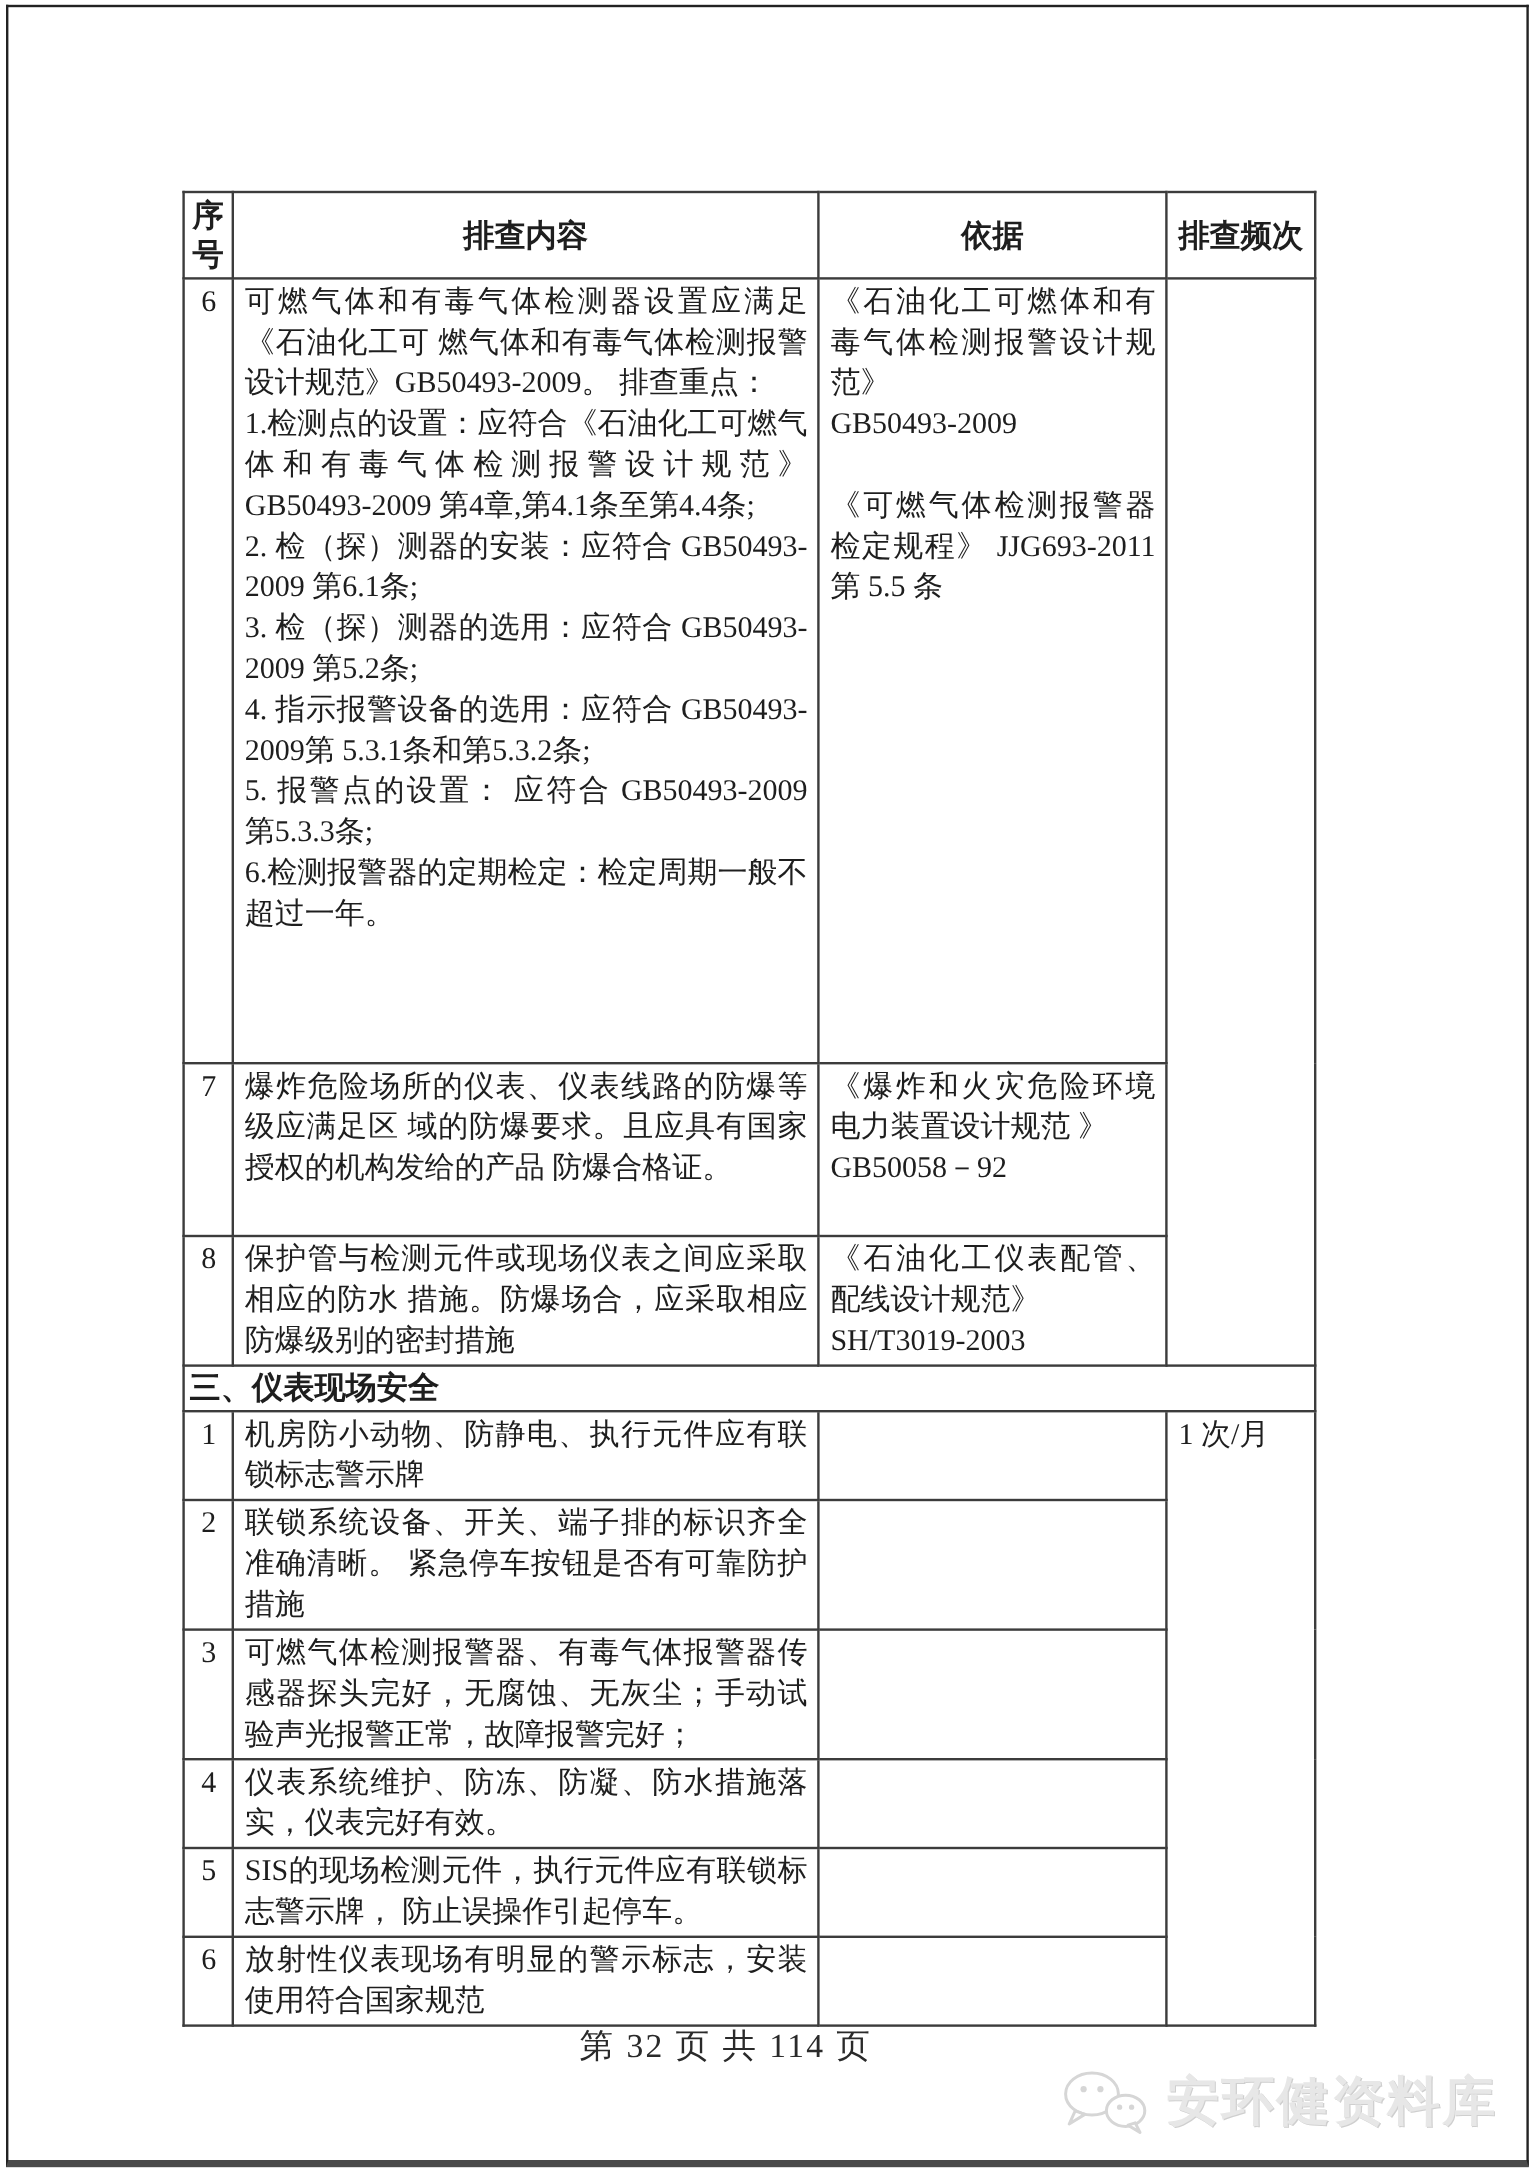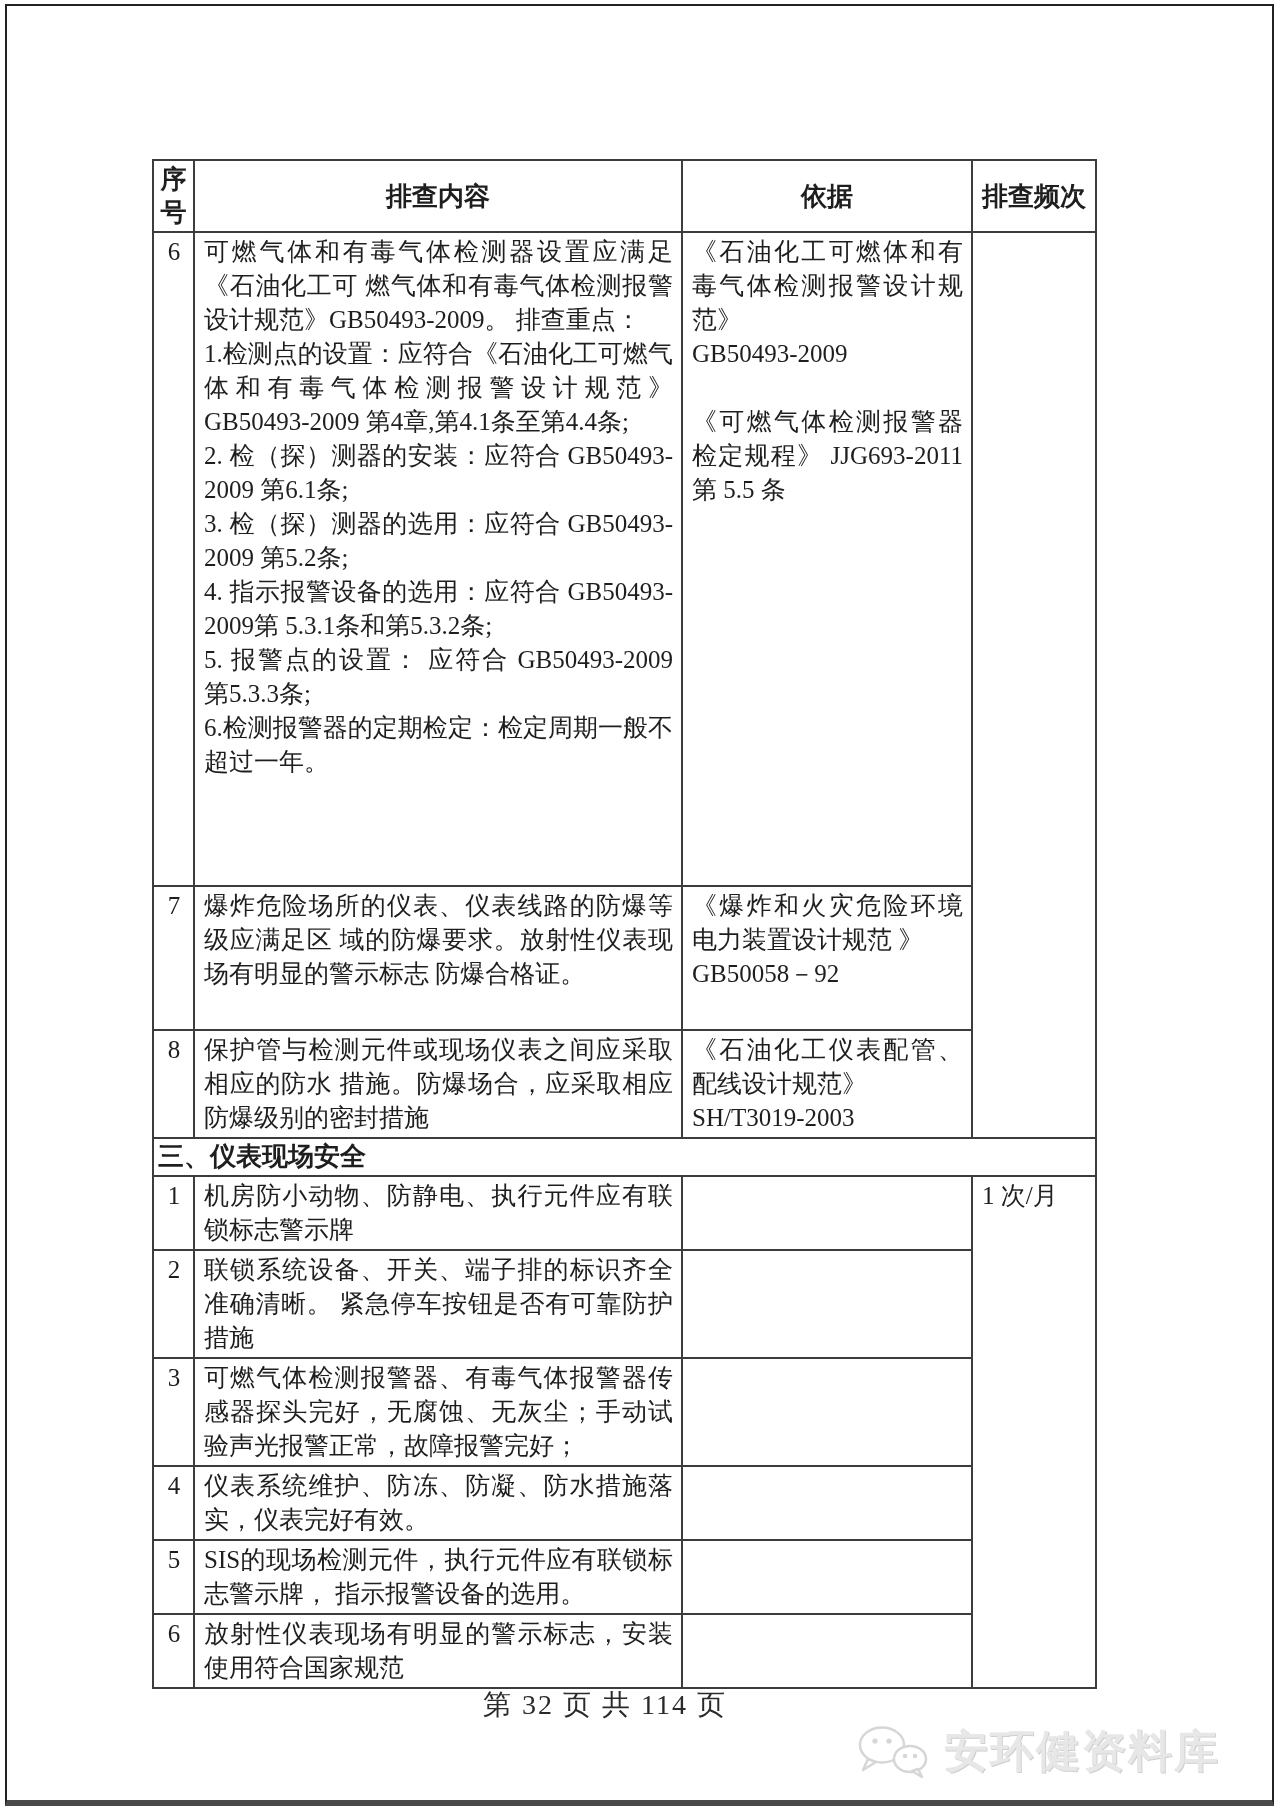--- a/index.html
+++ b/index.html
@@ -47,21 +47,21 @@
   td.freq-cell{padding-top:5px;white-space:nowrap;}
   tr.section-row td{
     font-weight:bold;font-size:26px;line-height:30px;height:32px;
     padding:2px 4px 2px 4px;text-align:left;vertical-align:middle;margin-top:27px;
   }
   .page-footer{
     position:absolute;top:1686px;left:0px;width:1210px;
     text-align:center;font-size:28px;color:#2a2a2a;letter-spacing:2px;
   }
   .watermark{
-    position:absolute;top:1722px;right:60px;
+    position:absolute;top:1722px;right:32px;
     display:flex;align-items:center;gap:10px;
     color:#e7e7e7;text-shadow:1px 1px 0 #cfcfcf;
     font-size:44px;font-weight:bold;letter-spacing:2px;
     user-select:none;
     text-align:right;
   }
   .watermark svg{display:block;}
 </style>
 </head>
 <body>
@@ -94,21 +94,21 @@
 6.检测报警器的定期检定：检定周期一般不超过一年。</td>
       <td class="basis-cell">《石油化工可燃体和有毒气体检测报警设计规范》
 GB50493-2009
 
 《可燃气体检测报警器检定规程》 JJG693-2011  第  5.5 条</td>
       <td class="freq-cell" rowspan="3"></td>
     </tr>
 
     <tr>
       <td class="num-cell num-line2" style="height:138px">7</td>
-      <td class="content-cell">爆炸危险场所的仪表、仪表线路的防爆等级应满足区 域的防爆要求。放射性仪表现场有明显的警示标志 防爆合格证。</td>
+      <td class="content-cell">爆炸危险场所的仪表、仪表线路的防爆等级应满足区 域的防爆要求。且应具有国家授权的机构发给的产品 防爆合格证。</td>
       <td class="basis-cell">《爆炸和火灾危险环境电力装置设计规范 》
 GB50058－92</td>
     </tr>
 
     <tr>
       <td class="num-cell" style="height:102px">8</td>
       <td class="content-cell">保护管与检测元件或现场仪表之间应采取相应的防水 措施。防爆场合，应采取相应防爆级别的密封措施</td>
       <td class="basis-cell">《石油化工仪表配管、配线设计规范》
 SH/T3019-2003</td>
     </tr>
@@ -137,21 +137,21 @@
     </tr>
 
     <tr>
       <td class="num-cell" style="height:62px">4</td>
       <td class="content-cell">仪表系统维护、防冻、防凝、防水措施落实，仪表完好有效。</td>
       <td class="basis-cell"></td>
     </tr>
 
     <tr>
       <td class="num-cell" style="height:62px">5</td>
-      <td class="content-cell">SIS的现场检测元件，执行元件应有联锁标志警示牌， 指示报警设备的选用。</td>
+      <td class="content-cell">SIS的现场检测元件，执行元件应有联锁标志警示牌， 防止误操作引起停车。</td>
       <td class="basis-cell"></td>
     </tr>
 
     <tr>
       <td class="num-cell" style="height:62px">6</td>
       <td class="content-cell">放射性仪表现场有明显的警示标志，安装使用符合国家规范</td>
       <td class="basis-cell"></td>
     </tr>
   </tbody>
 </table>

